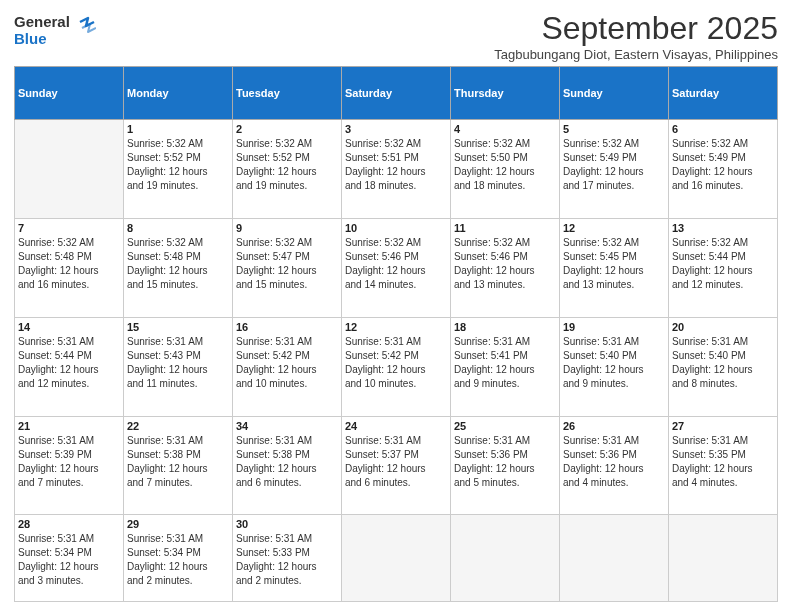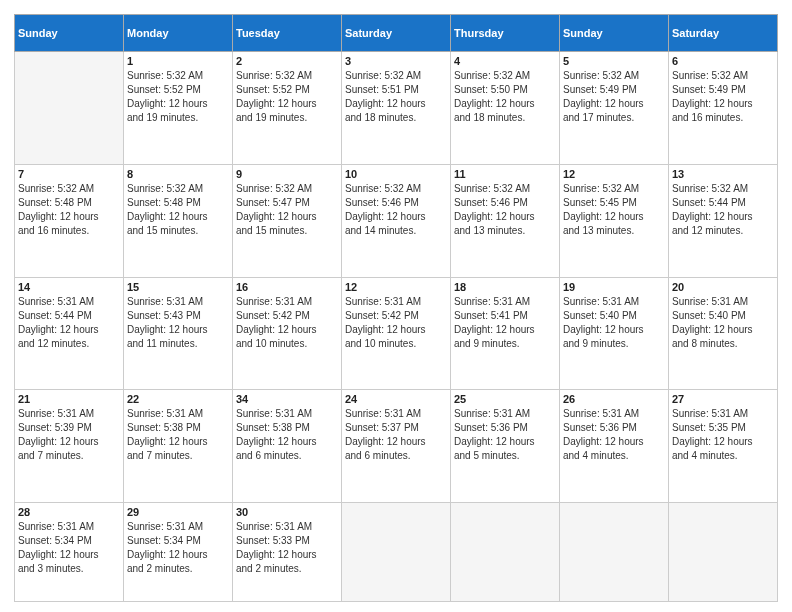--- a/index.html
+++ b/index.html
@@ -44,21 +44,21 @@
       width: 100%;
       border-collapse: collapse;
       flex: 1;
       table-layout: fixed;
     }
     .calendar-table th {
       background: #1a73c7;
       color: #fff;
       font-size: 11px;
       font-weight: bold;
-      padding: 12px 3px;
+      padding: 20px 3px;
       text-align: left;
       border: 1px solid #aaa;
     }
     .calendar-table td {
       vertical-align: top;
       border: 1px solid #ccc;
       padding: 3px 3px;
       font-size: 7.5px;
       color: #333;
       background: #fff;
@@ -85,20 +85,36 @@
     }
     tr.last-row td {
       height: 72px;
     }
   </style>
 </head>
 <body>
 
 <div class="page">
   <div class="header">
+    <div class="logo-area">
+  <div style="display:flex;align-items:center;">
+    <div style="display:flex;flex-direction:column;line-height:1.1;">
+      <span style="font-size:15px;font-weight:bold;color:#333;">General</span>
+      <span style="font-size:15px;font-weight:bold;color:#1a73c7;">Blue</span>
+    </div>
+    <svg width="24" height="30" viewBox="0 0 24 30" style="margin-left:2px;margin-top:-4px;">
+      <polyline points="8,8 16,4 14,12 22,8" stroke="#1a73c7" stroke-width="2.5" fill="none" stroke-linejoin="round"></polyline>
+      <polyline points="10,14 18,10 16,18 24,14" stroke="#1a73c7" stroke-width="2" fill="none" stroke-linejoin="round" opacity="0.6"></polyline>
+    </svg>
+  </div>
+</div>
+    <div class="title-area">
+      <div class="month-title">September 2025</div>
+      <div class="subtitle">Tagbubungang Diot, Eastern Visayas, Philippines</div>
+    </div>
   </div>
 
   <table class="calendar-table">
     <thead>
       <tr>
         <th>Sunday</th>
         <th>Monday</th>
         <th>Tuesday</th>
         <th>Saturday</th>
         <th>Thursday</th>

